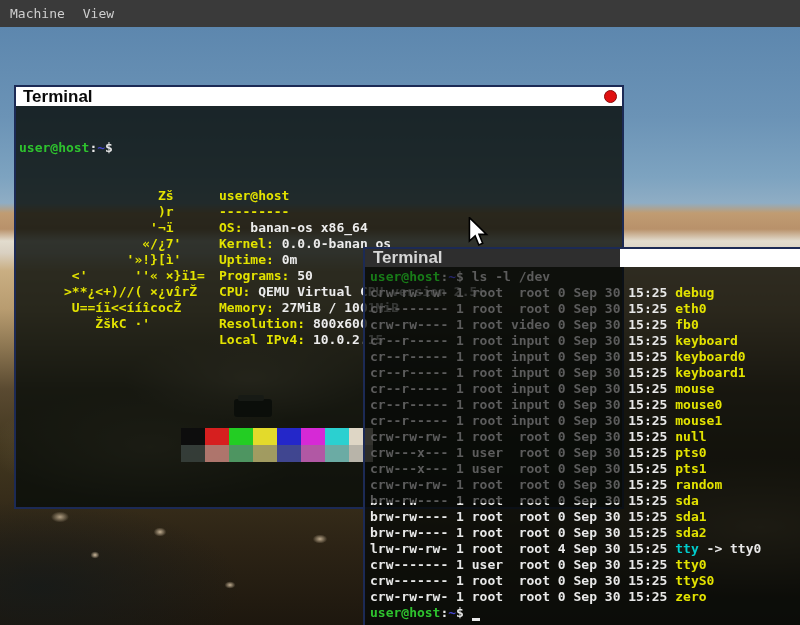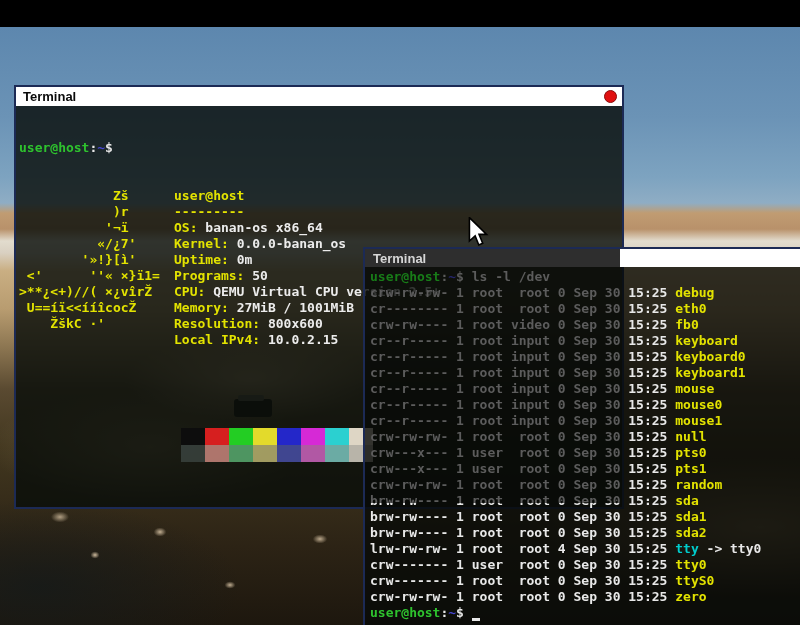--- a/index.html
+++ b/index.html
@@ -29,32 +29,32 @@
         #8a7450 322px,#5a4a31 362px,
         #42371f 420px,#372d1a 470px,
         #2c2315 520px,#1d170e 598px);}
   .truck{position:absolute;left:234px;top:372px;width:38px;height:18px;background:#16140f;
          border-radius:3px;}
   .truck:before{content:"";position:absolute;left:4px;top:-4px;width:26px;height:6px;
          background:#5a554c;border-radius:2px;}
   
   .win{position:absolute;border:2px solid #1c2a55;box-sizing:content-box;}
   .titlebar{position:absolute;left:0;top:0;right:0;display:flex;align-items:center;
-            font-family:"Liberation Sans",sans-serif;font-weight:bold;font-size:13px;}
+            font-family:"Liberation Sans",sans-serif;font-weight:bold;font-size:17px;}
   
   .t1{left:14px;top:85px;width:606px;height:420px;z-index:3;}
   .t1 .titlebar{height:19px;background:#ffffff;color:#0a0a0a;padding-left:7px;}
   .closebtn{position:absolute;right:5px;top:3px;width:13px;height:13px;border-radius:50%;
             background:#e01010;border:1px solid #8a0b0b;box-sizing:border-box;}
   .t1 .body{position:absolute;left:0;right:0;top:19px;bottom:0;background:rgba(9,13,10,0.82);
             padding:2px 0 0 3px;font:bold 13px/16px "DejaVu Sans Mono",monospace;color:#e8e8e8;
             white-space:pre;overflow:hidden;}
   .pr-u{color:#2ec22e;} .pr-t{color:#4646d2;} .pr-w{color:#e8e8e8;}
   .fetch{display:flex;}
-  .art{width:155px;color:#e3e300;white-space:pre;}
+  .art{width:155px;color:#e3e300;white-space:pre;margin-left:45px;}
   .ihead,.isep,.ilabel{color:#e3e300;}
   .ival{color:#ececec;}
   .spacer16{height:16px;}
   .palette{margin-left:162px;}
   .prow{display:flex;height:17px;}
   .pcell{width:24px;height:17px;}
   .prow.bottom .pcell{opacity:0.78;}
   
   .t2{left:363px;top:247px;width:440px;height:378px;z-index:4;}
   .t2 .titlebar{height:18px;}
@@ -74,20 +74,24 @@
   .cursor{display:inline-block;width:8px;height:12px;border-bottom:3px solid currentColor;
           vertical-align:bottom;}
   
   .pointer{position:absolute;left:466px;top:217px;z-index:9;}
 </style>
 </head>
 <body>
 
 <div class="screen">
 
+  <div class="menubar">
+    <span class="menu-item">Machine</span>
+    <span class="menu-item">View</span>
+  </div>
 
   <div class="desktop">
     <div class="truck"></div>
   </div>
 
   <div class="win t1">
     <div class="titlebar">
       <span>Terminal</span>
       <span class="closebtn"></span>
     </div>

